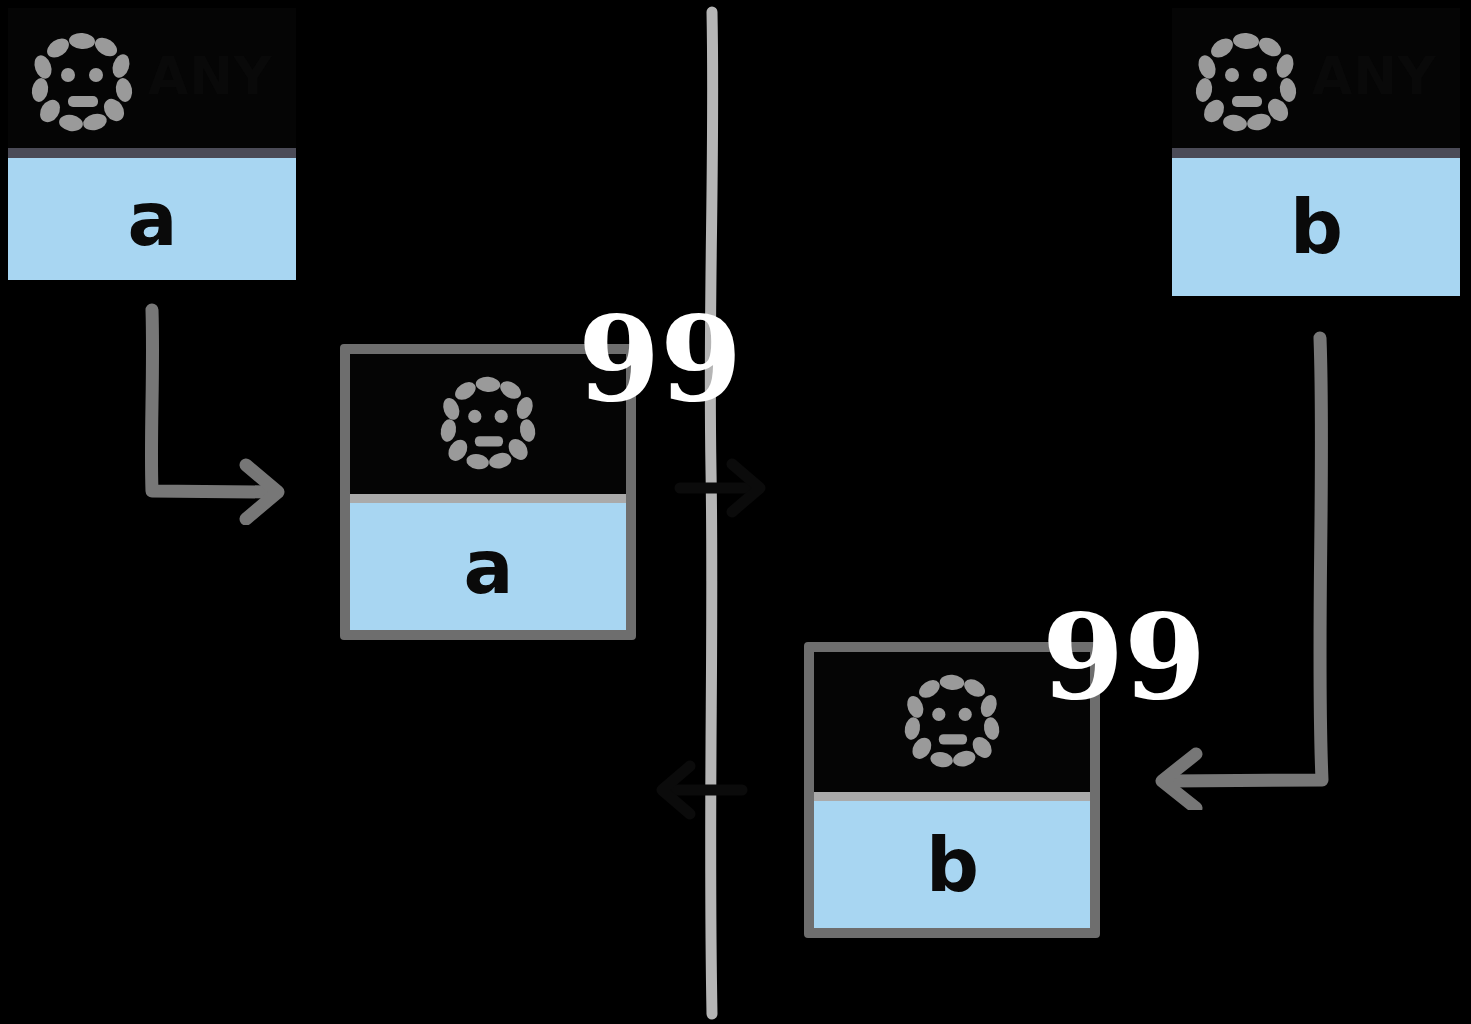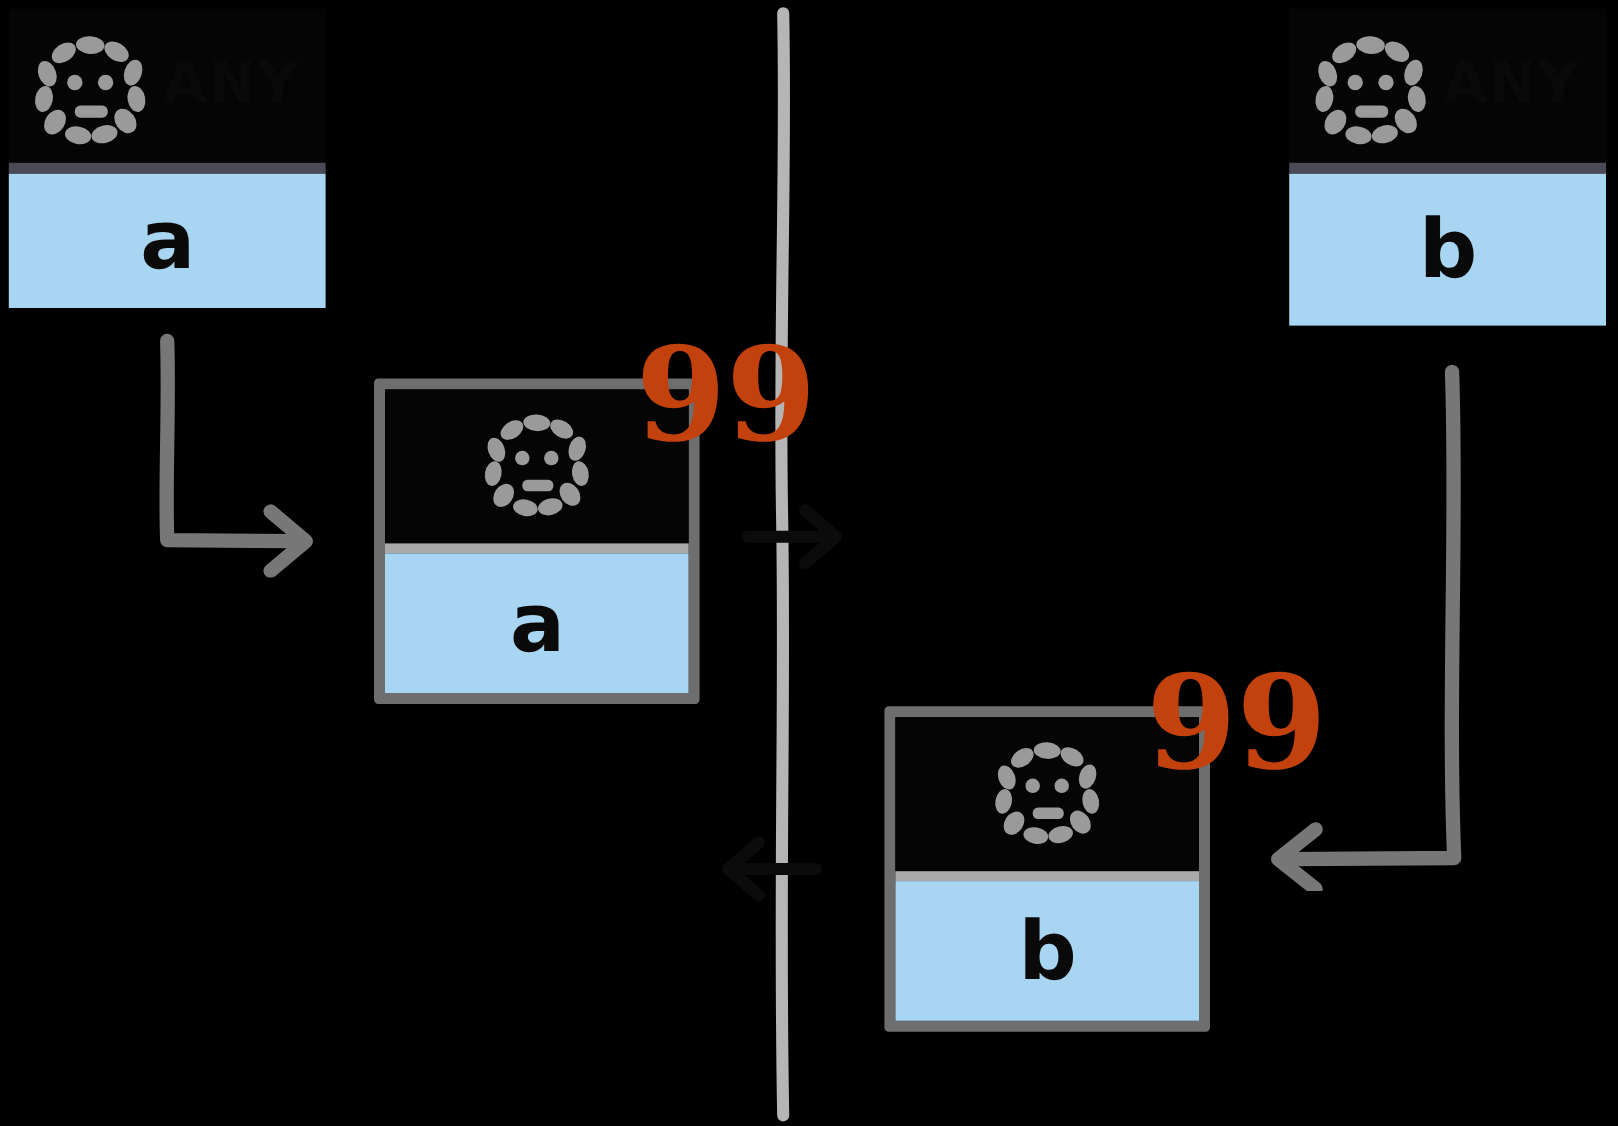--- a/index.html
+++ b/index.html
@@ -76,21 +76,21 @@
   }
 
   
   .faceicon { position: absolute; }
 
   
   .quote {
     position: absolute;
     font-family: "DejaVu Serif", serif;
     font-weight: 700;
-    color: #c2410c;
+    color: #ffffff;
     line-height: 1;
     white-space: nowrap;
   }
 
   
   .conn { position: absolute; pointer-events: none; }
 
   .divider { position: absolute; }
 </style>
 </head>

